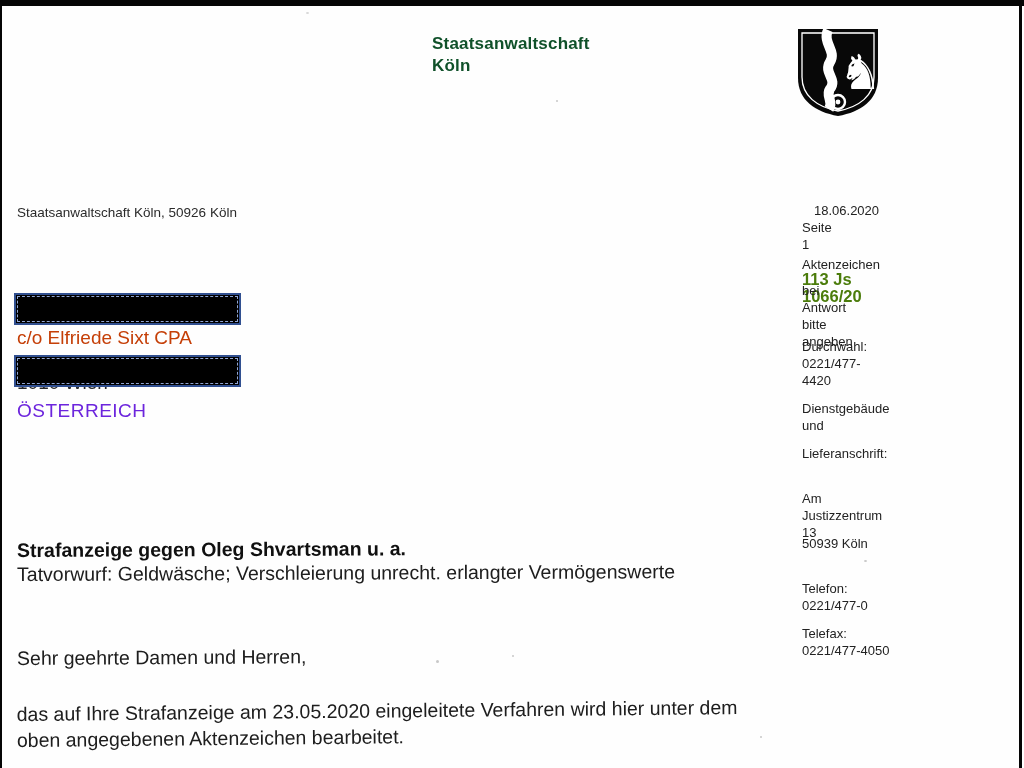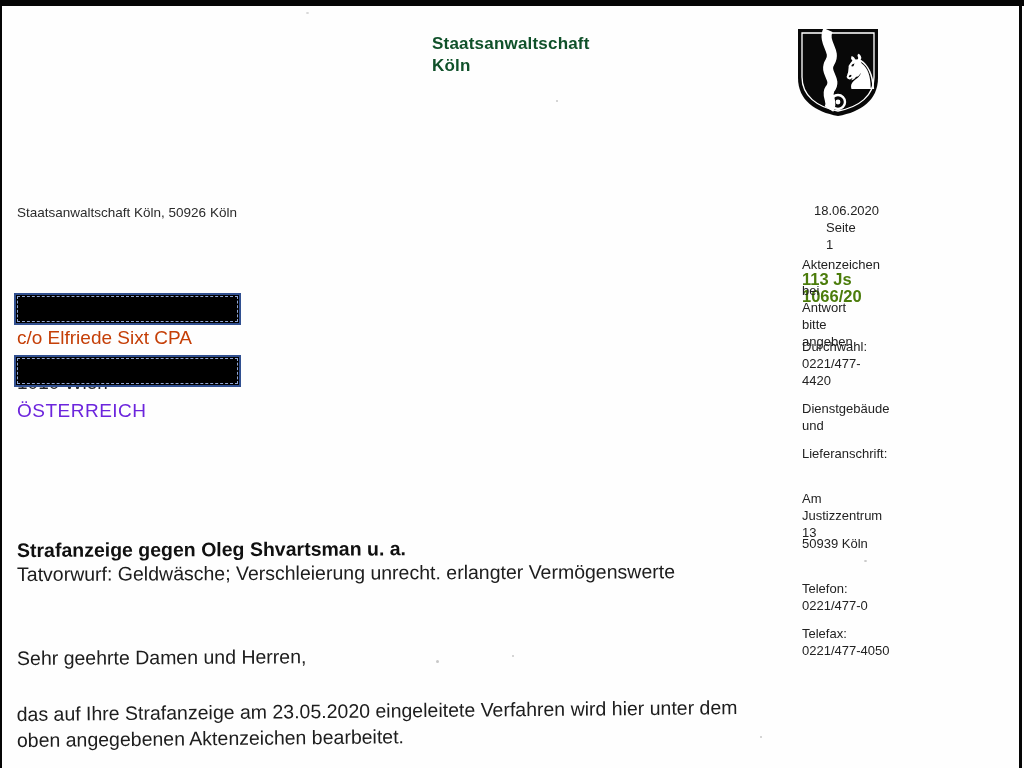--- a/index.html
+++ b/index.html
@@ -23,21 +23,21 @@
     position:absolute;left:432px;top:33px;
     font-weight:bold;font-size:17px;line-height:22px;color:#14532d;
     letter-spacing:0.2px;
   }
   .coat{position:absolute;left:795px;top:25px;width:86px;height:94px;}
 
   .sender-line{position:absolute;left:17px;top:205px;font-size:13.5px;color:#2e2e2e;}
 
   .meta-col{position:absolute;left:802px;top:202px;font-size:13px;line-height:17px;color:#262626;}
   .meta-date{position:absolute;left:0;top:0;margin-left:12px;}
-  .meta-page{position:absolute;left:0;top:17px;margin-left:24px;}
+  .meta-page{position:absolute;left:0;top:17px;}
   .meta-az-label{position:absolute;left:0;top:54px;}
   .meta-az{position:absolute;left:0;top:69px;font-size:16.5px;font-weight:bold;color:#4d7c0f;}
   .meta-az-note{position:absolute;left:0;top:80px;}
   .meta-dial{position:absolute;left:0;top:136px;}
   .meta-addr{position:absolute;left:0;top:170px;}
   .meta-addr div{height:17px;margin-top:28px;}
 
   .redaction{
     position:absolute;left:14px;width:227px;height:32px;
     background:#000;

